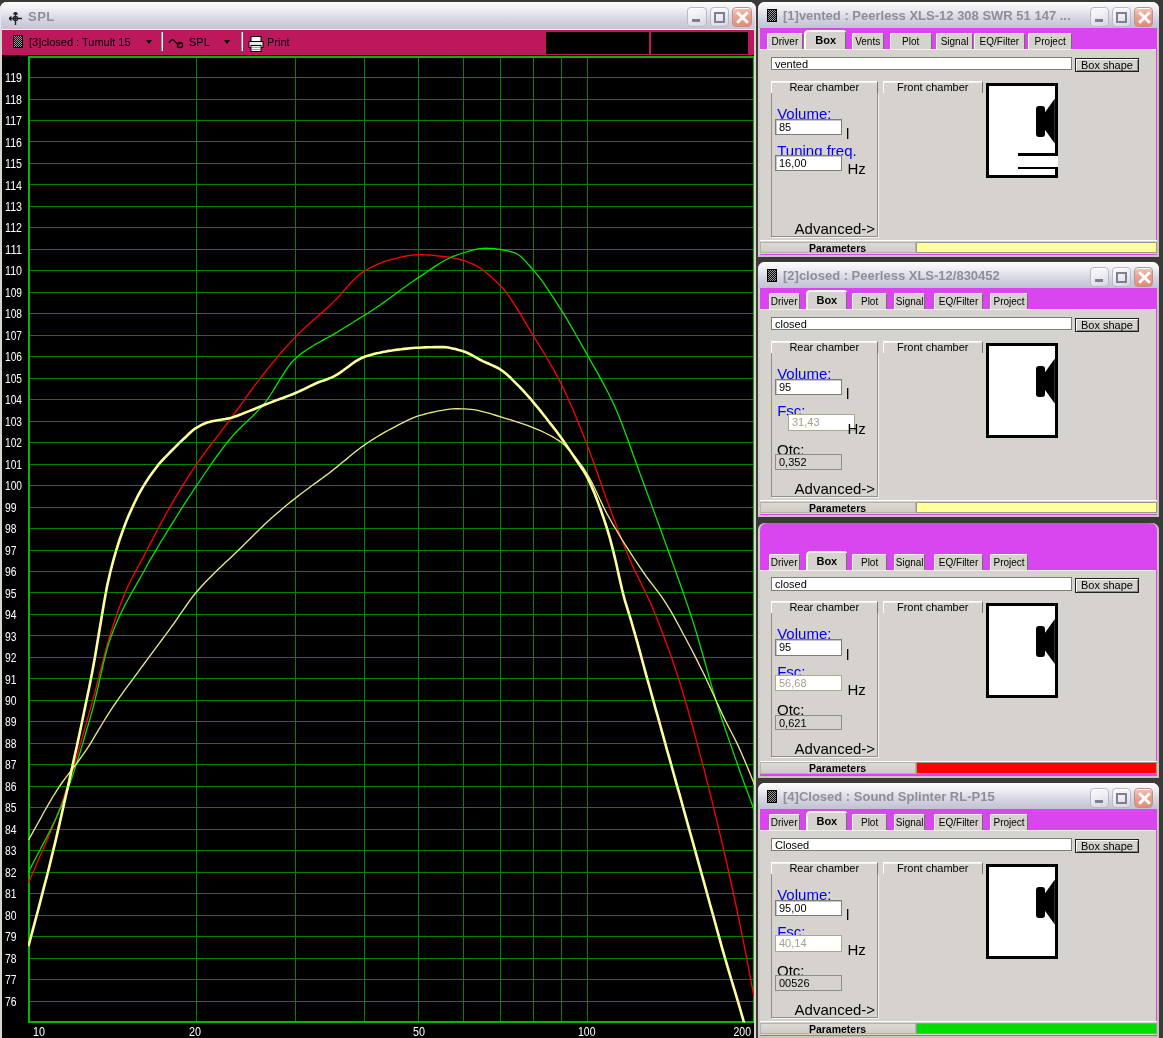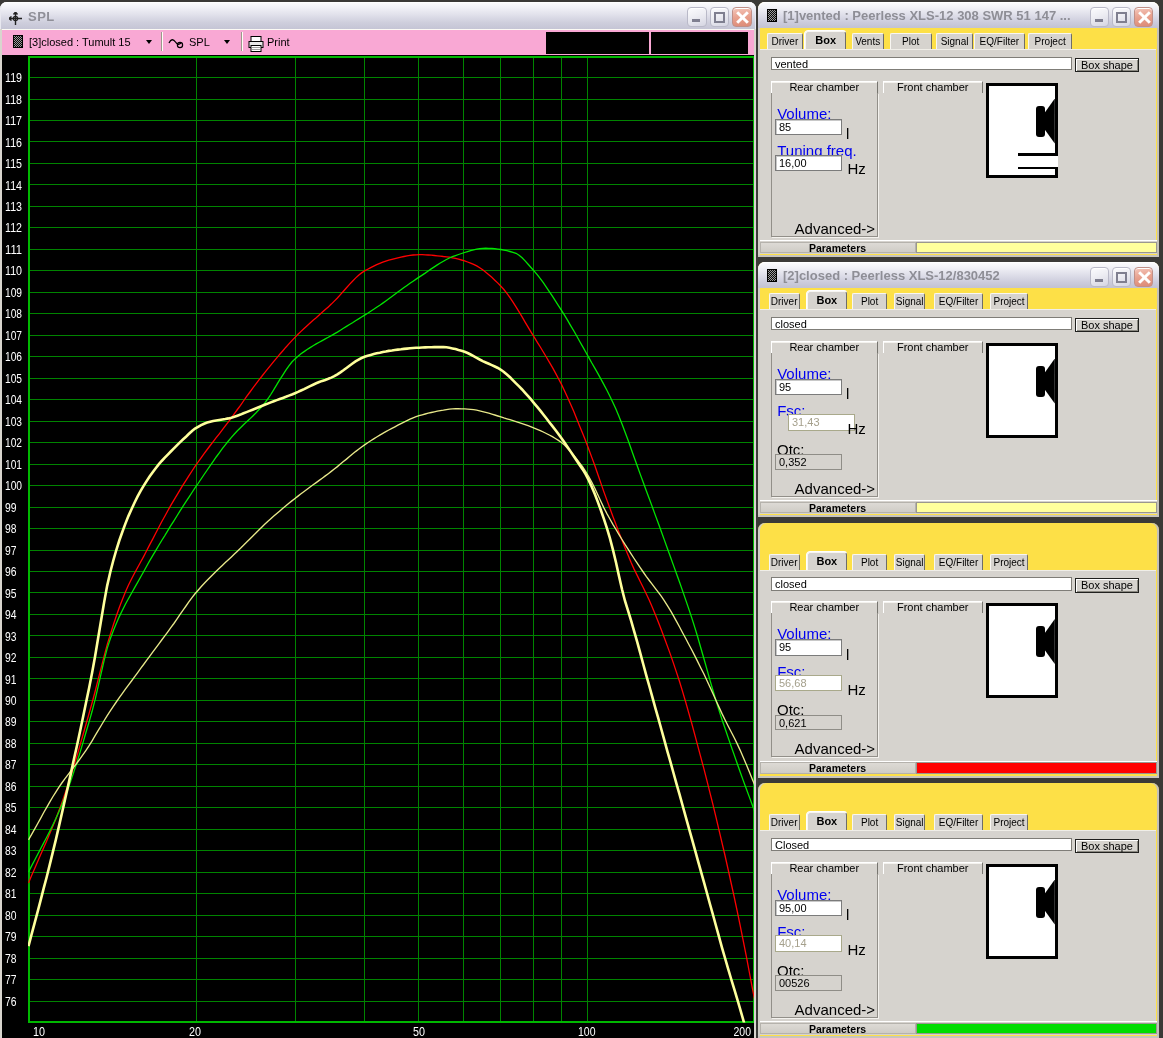--- a/index.html
+++ b/index.html
@@ -2,41 +2,41 @@
 <html><head><meta charset="utf-8"><style>
 *{margin:0;padding:0;box-sizing:border-box}
 html,body{width:1163px;height:1038px;background:#3b3a37;overflow:hidden;position:relative;font-family:"Liberation Sans",sans-serif}
 
 #spl{position:absolute;left:0;top:0;width:756px;height:1038px}
 #spl .tbar{position:absolute;left:0;top:2px;width:756px;height:27px;border-radius:7px 7px 0 0;
  background:linear-gradient(180deg,#fdfdfe 0%,#f2f2f7 20%,#e2e2ec 45%,#cfcfdd 75%,#c5c5d5 100%);
  box-shadow:inset 0 1px 0 #ffffff,inset 1px 0 0 #e8e8f0,inset -1px 0 0 #e8e8f0;}
 #spl .title{position:absolute;left:28px;top:7px;font-size:13px;font-weight:bold;color:#8f8f98;letter-spacing:0.5px}
 .splicon{position:absolute;left:9px;top:10px;width:13px;height:13px}
-#spltb{position:absolute;left:2px;top:29px;width:752px;height:33px;background:#f9a8d4;
+#spltb{position:absolute;left:2px;top:29px;width:752px;height:33px;background:#be185d;
  box-shadow:inset 0 1px 0 #fbfaf4, inset 0 -1px 0 #b9b6aa}
 #spltb .sep{position:absolute;top:3px;width:2px;height:19px;background:#9b988c;border-right:1px solid #fffef6}
 .tbtext{position:absolute;top:7px;font-size:11px;color:#000}
 .drop{position:absolute;top:11px;width:0;height:0;border-left:3.5px solid transparent;border-right:3.5px solid transparent;border-top:4px solid #000}
 .blackbox{position:absolute;top:2.5px;height:22px;background:#000}
 #plot{position:absolute;left:2px;top:55px;width:752px;height:983px;background:#000}
 #spl .edge{position:absolute;background:#d8d5ce}
 
 .wbtn{position:absolute;top:5px;width:19.5px;height:19.5px;border-radius:4px;border:1px solid #b9b9c8;
  background:linear-gradient(160deg,#fcfcfe 0%,#ededf3 45%,#d5d5e2 100%);box-shadow:inset 0 1px 0 #fff}
 .wbtn.close{border-color:#c09088;background:linear-gradient(170deg,#f4c6bb 0%,#e8a08d 50%,#dc8a76 100%)}
 .act .wbtn.close{border-color:#9c3222;background:linear-gradient(160deg,#f5a088 0%,#e96a48 45%,#d94a24 100%)}
 .g-min{position:absolute;left:4px;bottom:4px;width:8px;height:3px;background:#7f7f90}
 .g-max{position:absolute;left:3.5px;top:3.5px;width:11px;height:11px;border:2px solid #7f7f90}
 .x{position:absolute;left:3px;top:3px;width:12px;height:12px}
 .x:before,.x:after{content:"";position:absolute;left:5px;top:-1px;width:3px;height:15px;background:#fff}
 .x:before{transform:rotate(45deg)}
 .x:after{transform:rotate(-45deg)}
 
-.win{position:absolute;left:757.5px;width:401px;height:255px;background:#fde047;border-radius:7px 7px 0 0;
+.win{position:absolute;left:757.5px;width:401px;height:255px;background:#d946ef;border-radius:7px 7px 0 0;
  box-shadow:inset 0 -2px 0 #c8c5be,inset 2px 0 0 #d0cdc6,inset -2px 0 0 #c4c1ba}
 .win .tbar{position:absolute;left:0;top:0;width:401px;height:26px;border-radius:7px 7px 0 0;
  background:linear-gradient(180deg,#fdfdfe 0%,#f1f1f6 22%,#dedee9 50%,#cbcbdb 80%,#c2c2d2 100%);
  box-shadow:inset 0 1px 0 #fff}
 .win .ttext{position:absolute;left:25.5px;top:6px;font-size:13px;font-weight:bold;color:#8e8e96;white-space:nowrap}
 .win.act .ttext{color:#131318}
 .win.act .tbar{background:linear-gradient(180deg,#fdfdfe 0%,#eeeef5 22%,#d8d8e5 50%,#c2c2d5 80%,#b6b6ca 100%)}
 .ticon{position:absolute;left:9.5px;top:7px;width:10px;height:13px;border:1px solid #000;
  background:repeating-conic-gradient(#0a0a0a 0% 25%,#9a9a9a 0% 50%) 0 0/2px 2px}
 .win .wbtn.min{left:332px}.win .wbtn.max{left:354.2px}.win .wbtn.close{left:376.4px}
@@ -373,20 +373,33 @@
         </div>
 
   </div>
  </div>
  <div class="pbar">
       <div class="plab">Parameters</div>
       <div class="pfill" style="background:#ff0000"></div>
     </div>
 </div>
 <div class="win inact" style="top:783px">
+ <div class="tbar">
+  <div class="ticon"></div>
+  <div class="ttext">[4]Closed : Sound Splinter RL-P15</div>
+  <div class="wbtn min">
+        <span class="g-min"></span>
+      </div>
+  <div class="wbtn max">
+        <span class="g-max"></span>
+      </div>
+  <div class="wbtn close">
+        <span class="x"></span>
+      </div>
+ </div>
  <div class="tabs">
       <div class="tab" style="left:11px;width:31.3px">Driver</div>
       <div class="tab sel" style="left:49.3px;width:40.1px">Box</div>
       <div class="tab" style="left:94.7px;width:34.8px">Plot</div>
       <div class="tab" style="left:136.5px;width:31.4px">Signal</div>
       <div class="tab" style="left:176.6px;width:48.9px">EQ/Filter</div>
       <div class="tab" style="left:232.4px;width:38.4px">Project</div>
     </div>
  <div class="body">
   <div class="tfield">Closed</div>

